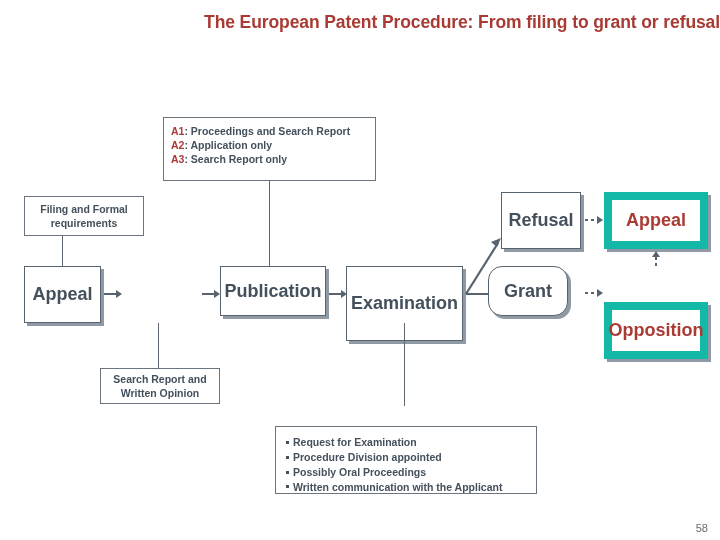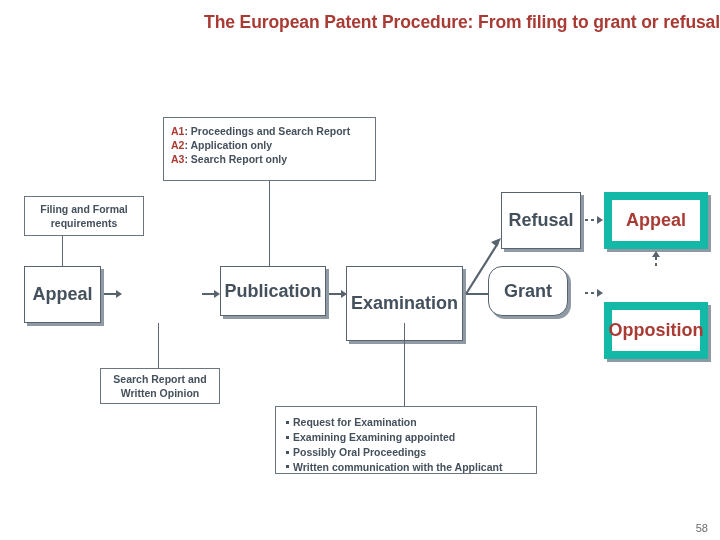--- a/index.html
+++ b/index.html
@@ -47,21 +47,21 @@
     text-align:left;padding:6px 8px 6px 7px;
     font-weight:bold;
   }
 
   .pub-line{display:block;white-space:nowrap;}
   .pub-tag{color:#a93a34;}
 
   .bullets{
     font-size:10.5px;line-height:1.42;font-weight:bold;
     justify-content:flex-start;align-items:flex-start;
-    text-align:left;padding:8px 8px 6px 10px;
+    text-align:left;padding:8px 8px 6px 10px;margin-top:20px;
   }
   .bullets .b{display:block;white-space:nowrap;}
   .bullets .b::before{
     content:"";display:inline-block;
     width:3px;height:3px;background:#44505c;
     vertical-align:middle;margin:0 4px 2px 0;
   }
 
   
   .vline{position:absolute;width:1px;background:#5c6772;}
@@ -170,21 +170,21 @@
       <span class="pub-line">Search Report and</span>
       <span class="pub-line">Written Opinion</span>
     </div>
   </div>
 
   <div class="vline" style="left:404px;top:323px;height:83px;"></div>
 
   <div class="box plain bullets" style="left:275px;top:406px;width:262px;height:68px;">
     <div>
       <span class="b">Request for Examination</span>
-      <span class="b">Examining Examining appointed</span>
+      <span class="b">Procedure Division appointed</span>
       <span class="b">Possibly Oral Proceedings</span>
       <span class="b">Written communication with the Applicant</span>
     </div>
   </div>
 
   <div class="pagenum">58</div>
 
 </div>
 
 </body></html>

